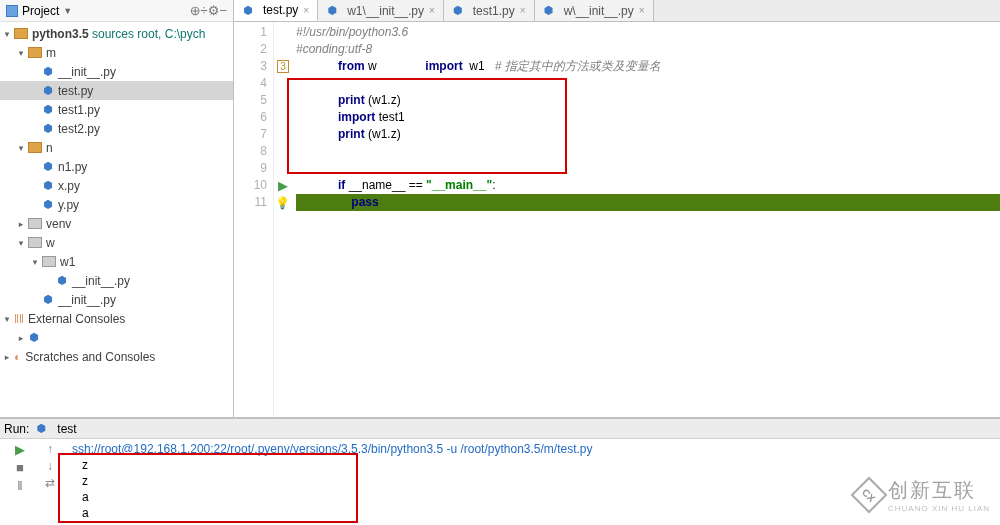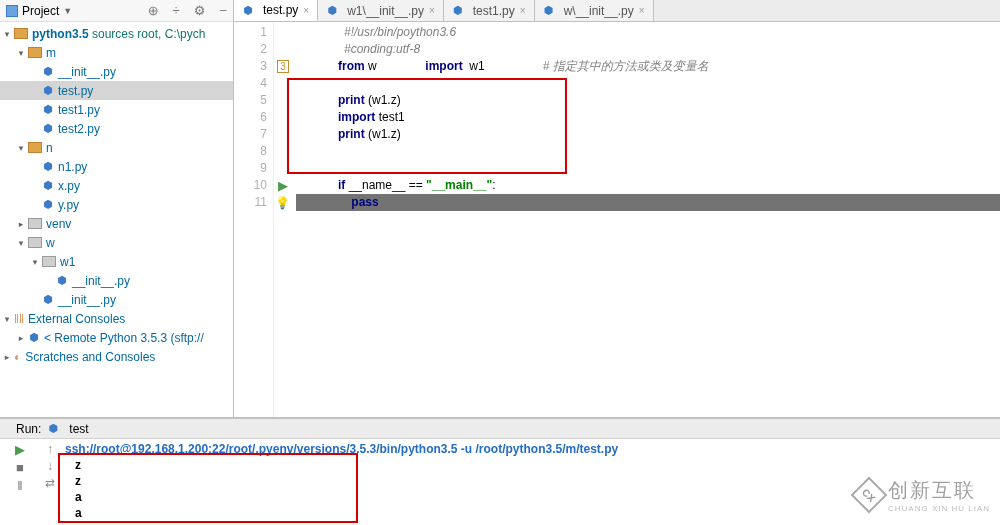--- a/index.html
+++ b/index.html
@@ -1,59 +1,59 @@
 <!DOCTYPE html>
 <html><head>
 <meta charset="utf-8">
 <style>
 * { margin: 0; padding: 0; box-sizing: border-box; font-family: "Segoe UI", Arial, sans-serif; font-size: 12px; }
 body { width: 1000px; height: 525px; background: #f0f0f0; overflow: hidden; display: flex; flex-direction: column; }
 .top { display: flex; flex: 1; min-height: 0; border-bottom: 1px solid #c0c0c0; }
 .sidebar { width: 234px; background: #fff; border-right: 1px solid #c0c0c0; display: flex; flex-direction: column; }
-.sb-header { height: 22px; display: flex; align-items: center; gap: 14px; padding: 0 6px; border-bottom: 1px solid #e0e0e0; background: #f7f7f7; }
+.sb-header { height: 22px; display: flex; align-items: center; gap: 0; padding: 0 6px; border-bottom: 1px solid #e0e0e0; background: #f7f7f7; }
 .sb-header .title { flex: 1; display: flex; align-items: center; gap: 4px; }
 .chev { font-size: 9px; color: #666; }
 .icon-sq { width: 12px; height: 12px; background: #6aa3e0; border: 1px solid #3b7bc8; display: inline-block; }
 .tool-icon { color: #777; font-size: 13px; }
 .tree { flex: 1; overflow: auto; padding-top: 2px; }
 .tree-row { display: flex; align-items: center; height: 19px; white-space: nowrap; }
 .tree-row.sel { background: #d5d5d5; }
 .ind { display: inline-block; width: 14px; }
 .exp { display: inline-flex; width: 14px; justify-content: center; color: #666; font-size: 9px; cursor: pointer; }
 .folder { width: 14px; height: 11px; background: #e0a448; border: 1px solid #c08030; display: inline-block; margin-right: 4px; }
 .folder.gray { background: #cfcfcf; border-color: #999; }
 .pyfile { width: 12px; display: inline-flex; justify-content: center; margin-right: 4px; color: #3b7bc8; font-size: 11px; }
-.tree-label { color: #0369a1; }
+.tree-label { color: #404040; }
 .tree-label.bold { font-weight: bold; }
 .muted { color: #0f766e; }
 .lib-icon { color: #de935f; margin-right: 4px; }
 .editor { flex: 1; display: flex; flex-direction: column; background: #fff; min-width: 0; }
 .tabbar { height: 22px; display: flex; align-items: stretch; background: #ececec; border-bottom: 1px solid #c0c0c0; }
 .tab { display: inline-flex; align-items: center; gap: 5px; padding: 0 8px; border-right: 1px solid #c0c0c0; background: #f2f2f2; color: #555; }
 .tab.active { background: #fff; border-bottom: 1px solid #fff; color: #000; }
 .tab .close { color: #999; font-size: 10px; }
 .code-area { flex: 1; display: flex; font-family: "Consolas", monospace; font-size: 13px; position: relative; }
 .gutter { width: 40px; text-align: right; color: #b0b0b0; padding: 2px 6px 0 0; background: #fff; border-right: 1px solid #eee; }
 .gutter div { height: 17px; line-height: 17px; }
 .mark-col { width: 18px; padding-top: 2px; }
 .mark-col div { height: 17px; display: flex; align-items: center; justify-content: center; }
 .code { flex: 1; padding: 2px 0 0 4px; position: relative; }
 .code div.line { height: 17px; line-height: 17px; white-space: pre; }
 .kw { color: #000080; font-weight: bold; margin-left: 42px; }
-.cm { color: #808080; font-style: italic; margin-left: 48px; }
+.cm { color: #808080; font-style: italic; }
 .str { color: #008000; font-weight: bold; }
 .id { color: #000; }
-.hl { background: #737373; display: block; }
+.hl { background: #4d7c0f; display: block; }
 .redbox1 { position: absolute; border: 2px solid #d40000; pointer-events: none; }
 .run-panel { height: 107px; border-top: 1px solid #c0c0c0; background: #fff; display: flex; flex-direction: column; position: relative; }
-.run-header { height: 20px; display: flex; align-items: center; gap: 6px; padding-left: 16px; background: #ececec; border-bottom: 1px solid #d0d0d0; }
+.run-header { height: 20px; display: flex; align-items: center; gap: 6px; padding-left: 4px; background: #ececec; border-bottom: 1px solid #d0d0d0; }
 .run-body { flex: 1; display: flex; font-family: "Consolas", monospace; font-size: 13px; }
 .run-tools { width: 40px; display: flex; flex-direction: column; align-items: center; padding-top: 3px; gap: 3px; }
 .play { color: #4a9c4a; font-size: 13px; }
-.run-out { flex: 1; padding: 2px 0 0 5px; position: relative; font-weight: bold; }
+.run-out { flex: 1; padding: 2px 0 0 12px; position: relative; }
 .run-out div { height: 16px; line-height: 16px; white-space: pre; }
 .cmd { color: #246cc4; }
 .watermark { position: absolute; right: 10px; bottom: 12px; opacity: 0.55; display: flex; align-items: center; gap: 6px; }
 .wm-sq { width: 26px; height: 26px; border: 2px solid #666; transform: rotate(45deg); display: flex; align-items: center; justify-content: center; font-size: 10px; font-weight: bold; color: #444; }
 .boxed3 { display:inline-block;border:1px solid #c09030;color:#c09030;font-size:10px;padding:0 2px;line-height:11px; }
 .bulb { color:#e0b040; }
 </style>
 </head>
 <body>
 
@@ -169,21 +169,20 @@
         </div>
       <div class="tree-row">
           <span class="exp">▾</span>
           <span class="lib-icon">‖‖</span>
           <span class="tree-label">External Consoles</span>
         </div>
       <div class="tree-row">
           <span class="ind"></span>
           <span class="exp">▸</span>
           <span class="pyfile">⬢</span>
-          <span class="tree-label">&lt; Remote Python 3.5.3 (sftp://</span>
         </div>
       <div class="tree-row">
           <span class="exp">▸</span>
           <span class="lib-icon">◐</span>
           <span class="tree-label">Scratches and Consoles</span>
         </div>
     </div>
   </div>
 
   <div class="editor">

